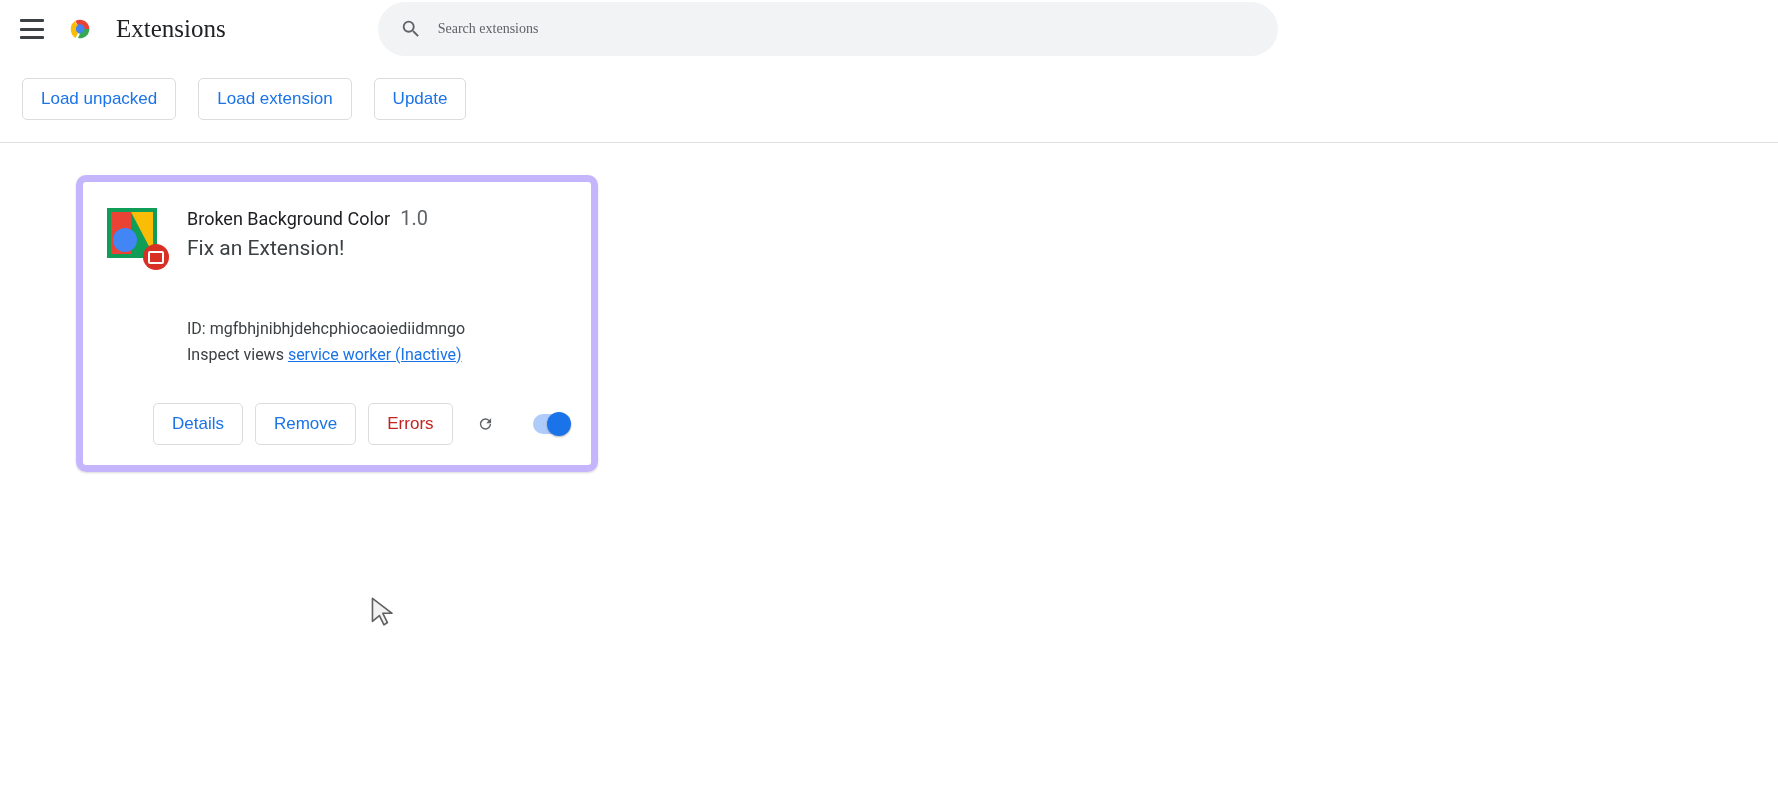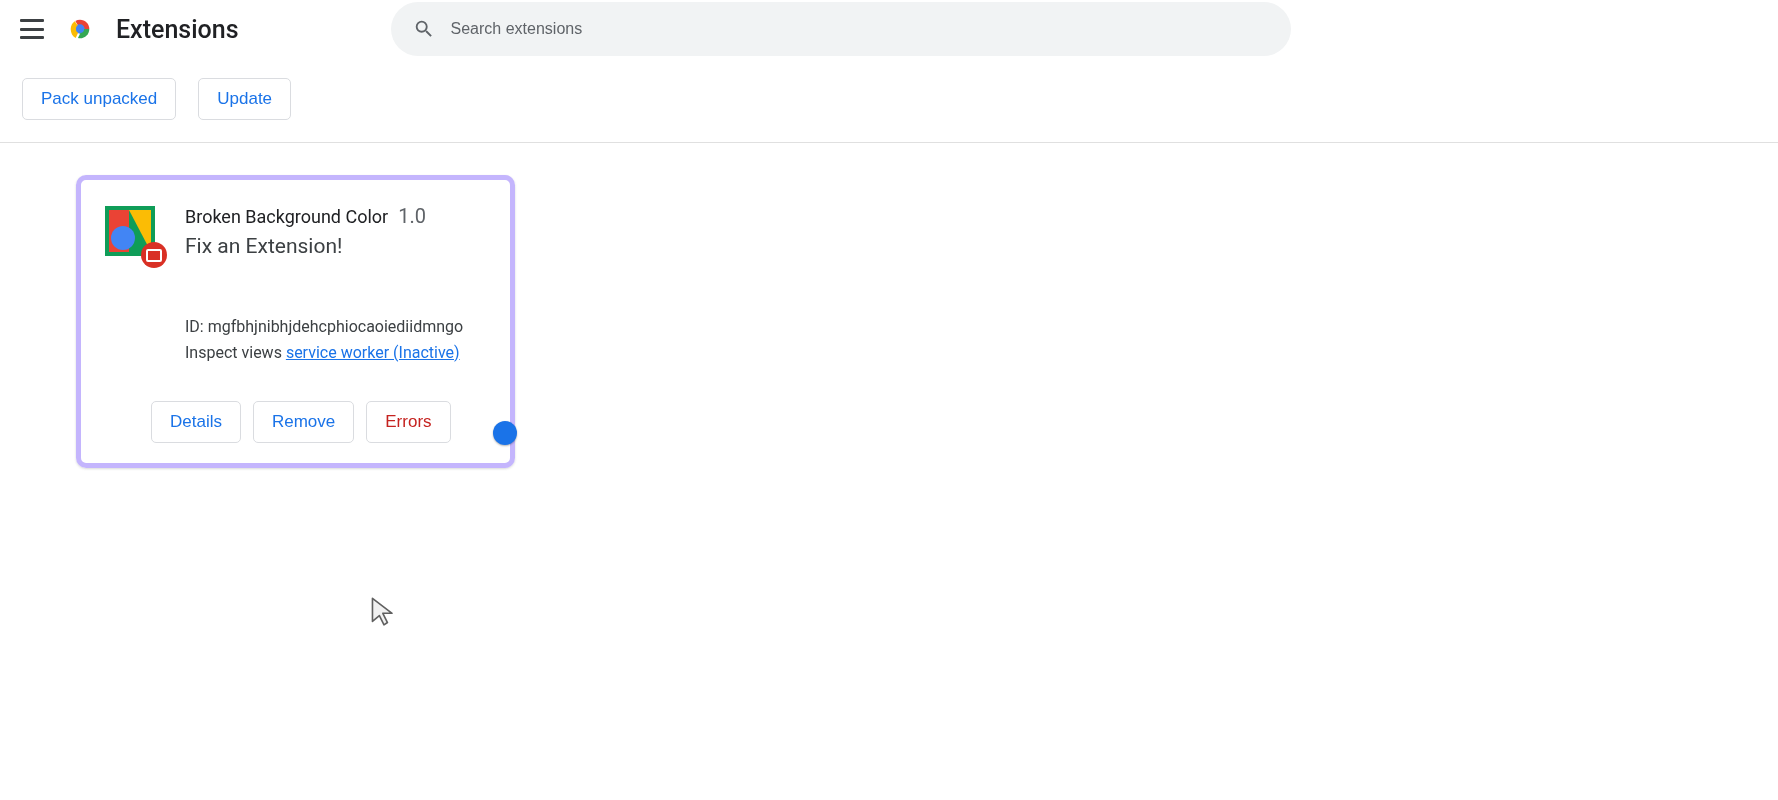--- a/index.html
+++ b/index.html
@@ -29,33 +29,34 @@
   .menu-btn span {
     height: 3px; width: 100%;
     background: #3c4043; border-radius: 1px;
   }
   .chrome-logo {
     width: 28px; height: 28px; position: relative;
   }
   .page-title {
     font-size: 25px; font-weight: 500; color: #202124;
     margin-right: 130px;
+    font-family: Liberation Serif, serif;
   }
   .search-wrap {
     flex: 0 0 900px;
     height: 54px;
     background: #f1f3f4;
     border-radius: 27px;
     display: flex; align-items: center;
     padding: 0 22px;
     gap: 16px;
   }
   .search-wrap input {
     border: none; outline: none; background: transparent;
-    font-size: 16px; color: #b91c1c; flex: 1;
+    font-size: 14px; color: #b91c1c; flex: 1; font-family: Liberation Serif, serif;
   }
   .search-wrap input::placeholder { color: #5f6368; }
 
   
   .toolbar {
     display: flex; gap: 22px;
     padding: 20px 22px 22px;
   }
   .btn {
     background: #fff;
@@ -70,22 +71,22 @@
   .btn.danger { color: #c5221f; }
 
   .divider {
     height: 1px; width: 100%;
     background: #e0e0e0;
   }
 
   
   .card-area { padding: 32px 0 0 76px; }
   .card {
-    width: 439px;
-    border: 5px solid #c4b5fd;
+    width: 522px;
+    border: 7px solid #c4b5fd;
     border-radius: 10px;
     box-shadow: 0 1px 2px rgba(60,64,67,.12), 0 1px 3px rgba(60,64,67,.08);
     padding: 24px 22px 20px 22px;
     position: relative;
   }
   .card-top { display: flex; gap: 28px; }
   .ext-icon {
     width: 54px; height: 54px; position: relative; flex-shrink: 0;
   }
   .ext-icon .badge {
@@ -98,21 +99,21 @@
     width:12px;height:9px;border:2px solid #fff;border-radius:2px;
   }
   .card-top .meta { flex: 1; }
   .meta .line1 { display:flex; gap:10px; align-items:baseline; margin-bottom:6px;}
   .ext-name { font-size:18px; color:#202124; }
   .ext-version { font-size:20px; color:#5f6368; }
   .ext-desc { font-size:21px; color:#3c4043; }
   .card-mid { margin: 56px 0 0 82px; font-size:16px; color:#3c4043; line-height:1.6;}
   .card-mid a { color:#1a73e8; text-decoration:underline; }
   .card-bottom {
-    display:flex; align-items:flex-end; gap:12px; margin-top:36px;padding-left:48px;
+    display:flex; align-items:center; gap:12px; margin-top:36px;padding-left:48px;
   }
   .card-bottom .spacer { flex:1; }
   .reload { width:20px;height:20px; cursor:pointer; color:#5f6368;}
   .toggle {
     width:42px;height:20px;border-radius:10px;background:#aecbfa;
     position:relative; cursor:pointer; margin-left:28px;
   }
   .toggle::after{
     content:"";position:absolute;right:-2px;top:-2px;
     width:24px;height:24px;border-radius:50%;background:#1a73e8;
@@ -150,21 +151,22 @@
 
   <div class="search-wrap">
     <svg width="22" height="22" viewBox="0 0 24 24" fill="#5f6368">
       <path d="M15.5 14h-.79l-.28-.27A6.47 6.47 0 0016 9.5 6.5 6.5 0 109.5 16c1.61 0 3.09-.59 4.23-1.57l.27.28v.79l5 4.99L20.49 19l-4.99-5zm-6 0C7.01 14 5 11.99 5 9.5S7.01 5 9.5 5 14 7.01 14 9.5 11.99 14 9.5 14z"></path>
     </svg>
     <input type="text" placeholder="Search extensions" style="">
   </div>
 </div>
 
 <div class="toolbar">
-  <button class="btn">Pack unpacked</button>
+  <button class="btn">Load unpacked</button>
+  <button class="btn">Load extension</button>
   <button class="btn">Update</button>
 </div>
 
 <div class="divider"></div>
 
 <div class="card-area">
   <div class="card">
 
     <div class="card-top">
       <div class="ext-icon">

